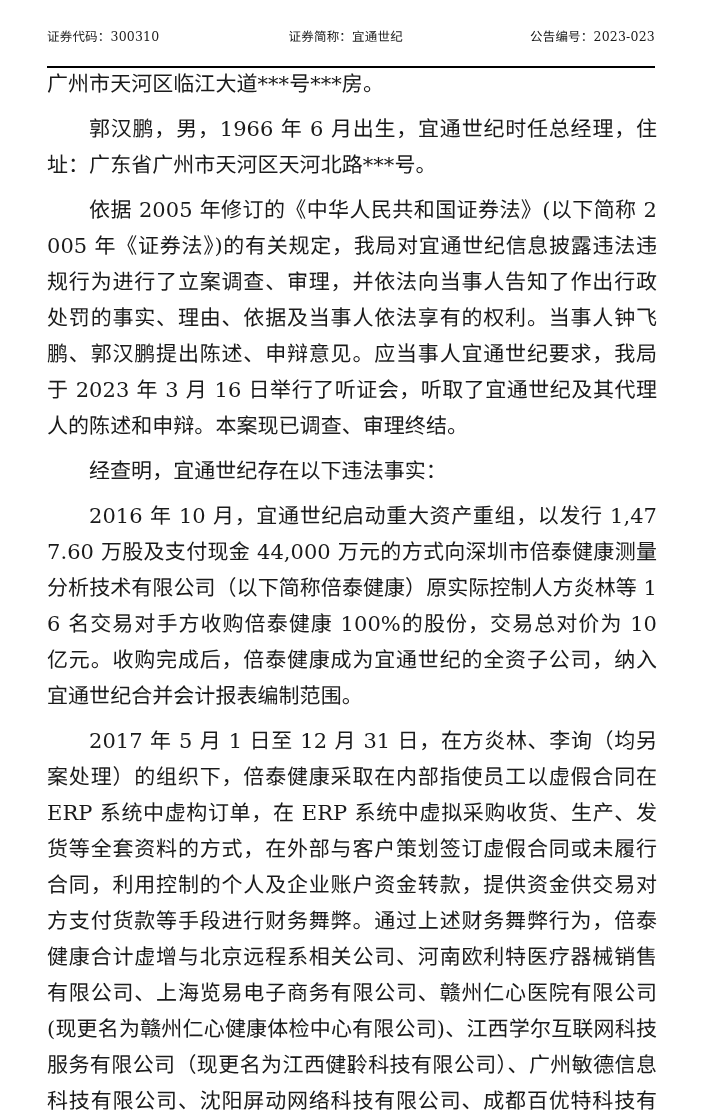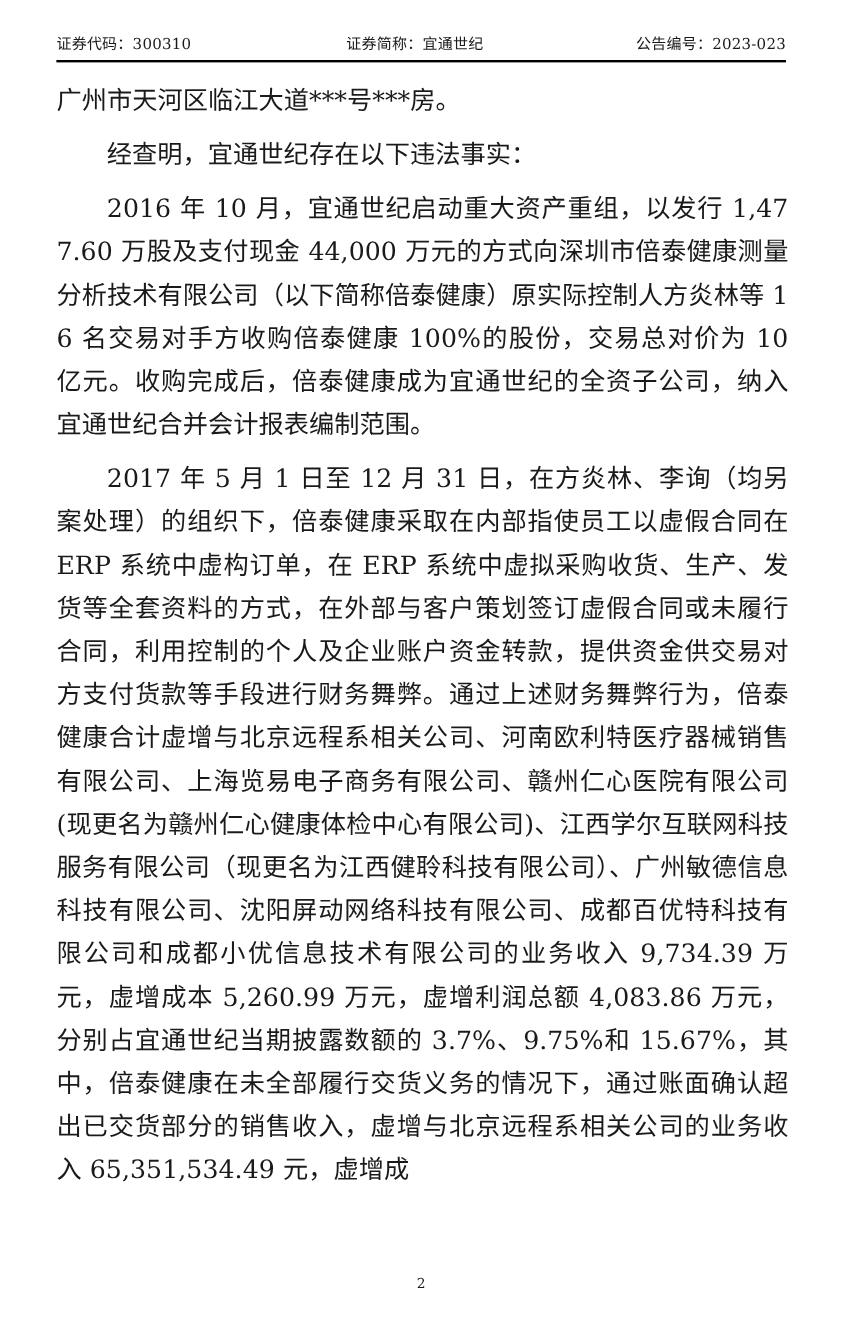--- a/index.html
+++ b/index.html
@@ -27,21 +27,21 @@
     box-sizing: border-box;
   }
   .header-row {
     display: flex;
     align-items: baseline;
     justify-content: space-between;
     font-size: 12.5px;
     line-height: 18px;
     letter-spacing: 0.2px;
     white-space: nowrap;
-    padding-bottom: 4px;
+    padding-bottom: 20px;
   }
   .header-cell {
     display: inline-block;
   }
   .header-cell.center {
     margin-left: 28px;
     margin-right: 26px;
   }
   .header-rule {
     border-bottom: 2px solid #000000;
@@ -94,20 +94,22 @@
     <div class="header-row">
       <span class="header-cell">证券代码：300310</span>
       <span class="header-cell center">证券简称：宜通世纪</span>
       <span class="header-cell">公告编号：2023-023</span>
     </div>
     <div class="header-rule"></div>
   </div>
 
   <div class="body-text">
     <p class="para">广州市天河区临江大道***号***房。</p>
+    <p class="para indent gap">郭汉鹏，男，1966 年 6 月出生，宜通世纪时任总经理，住址：广东省广州市天河区天河北路***号。</p>
+    <p class="para indent gap">依据 2005 年修订的《中华人民共和国证券法》(以下简称 2005 年《证券法》)的有关规定，我局对宜通世纪信息披露违法违规行为进行了立案调查、审理，并依法向当事人告知了作出行政处罚的事实、理由、依据及当事人依法享有的权利。当事人钟飞鹏、郭汉鹏提出陈述、申辩意见。应当事人宜通世纪要求，我局于 2023 年 3 月 16 日举行了听证会，听取了宜通世纪及其代理人的陈述和申辩。本案现已调查、审理终结。</p>
     <p class="para indent gap">经查明，宜通世纪存在以下违法事实：</p>
     <p class="para indent gap">2016 年 10 月，宜通世纪启动重大资产重组，以发行 1,477.60 万股及支付现金 44,000 万元的方式向深圳市倍泰健康测量分析技术有限公司（以下简称倍泰健康）原实际控制人方炎林等 16 名交易对手方收购倍泰健康 100%的股份，交易总对价为 10 亿元。收购完成后，倍泰健康成为宜通世纪的全资子公司，纳入宜通世纪合并会计报表编制范围。</p>
     <p class="para indent gap">2017 年 5 月 1 日至 12 月 31 日，在方炎林、李询（均另案处理）的组织下，倍泰健康采取在内部指使员工以虚假合同在 ERP 系统中虚构订单，在 ERP 系统中虚拟采购收货、生产、发货等全套资料的方式，在外部与客户策划签订虚假合同或未履行合同，利用控制的个人及企业账户资金转款，提供资金供交易对方支付货款等手段进行财务舞弊。通过上述财务舞弊行为，倍泰健康合计虚增与北京远程系相关公司、河南欧利特医疗器械销售有限公司、上海览易电子商务有限公司、赣州仁心医院有限公司(现更名为赣州仁心健康体检中心有限公司)、江西学尔互联网科技服务有限公司（现更名为江西健聆科技有限公司）、广州敏德信息科技有限公司、沈阳屏动网络科技有限公司、成都百优特科技有限公司和成都小优信息技术有限公司的业务收入 9,734.39 万元，虚增成本 5,260.99 万元，虚增利润总额 4,083.86 万元，分别占宜通世纪当期披露数额的 3.7%、9.75%和 15.67%，其中，倍泰健康在未全部履行交货义务的情况下，通过账面确认超出已交货部分的销售收入，虚增与北京远程系相关公司的业务收入 65,351,534.49 元，虚增成</p>
   </div>
 
   <div class="page-number">2</div>
 
 </div>
 
 </body></html>

